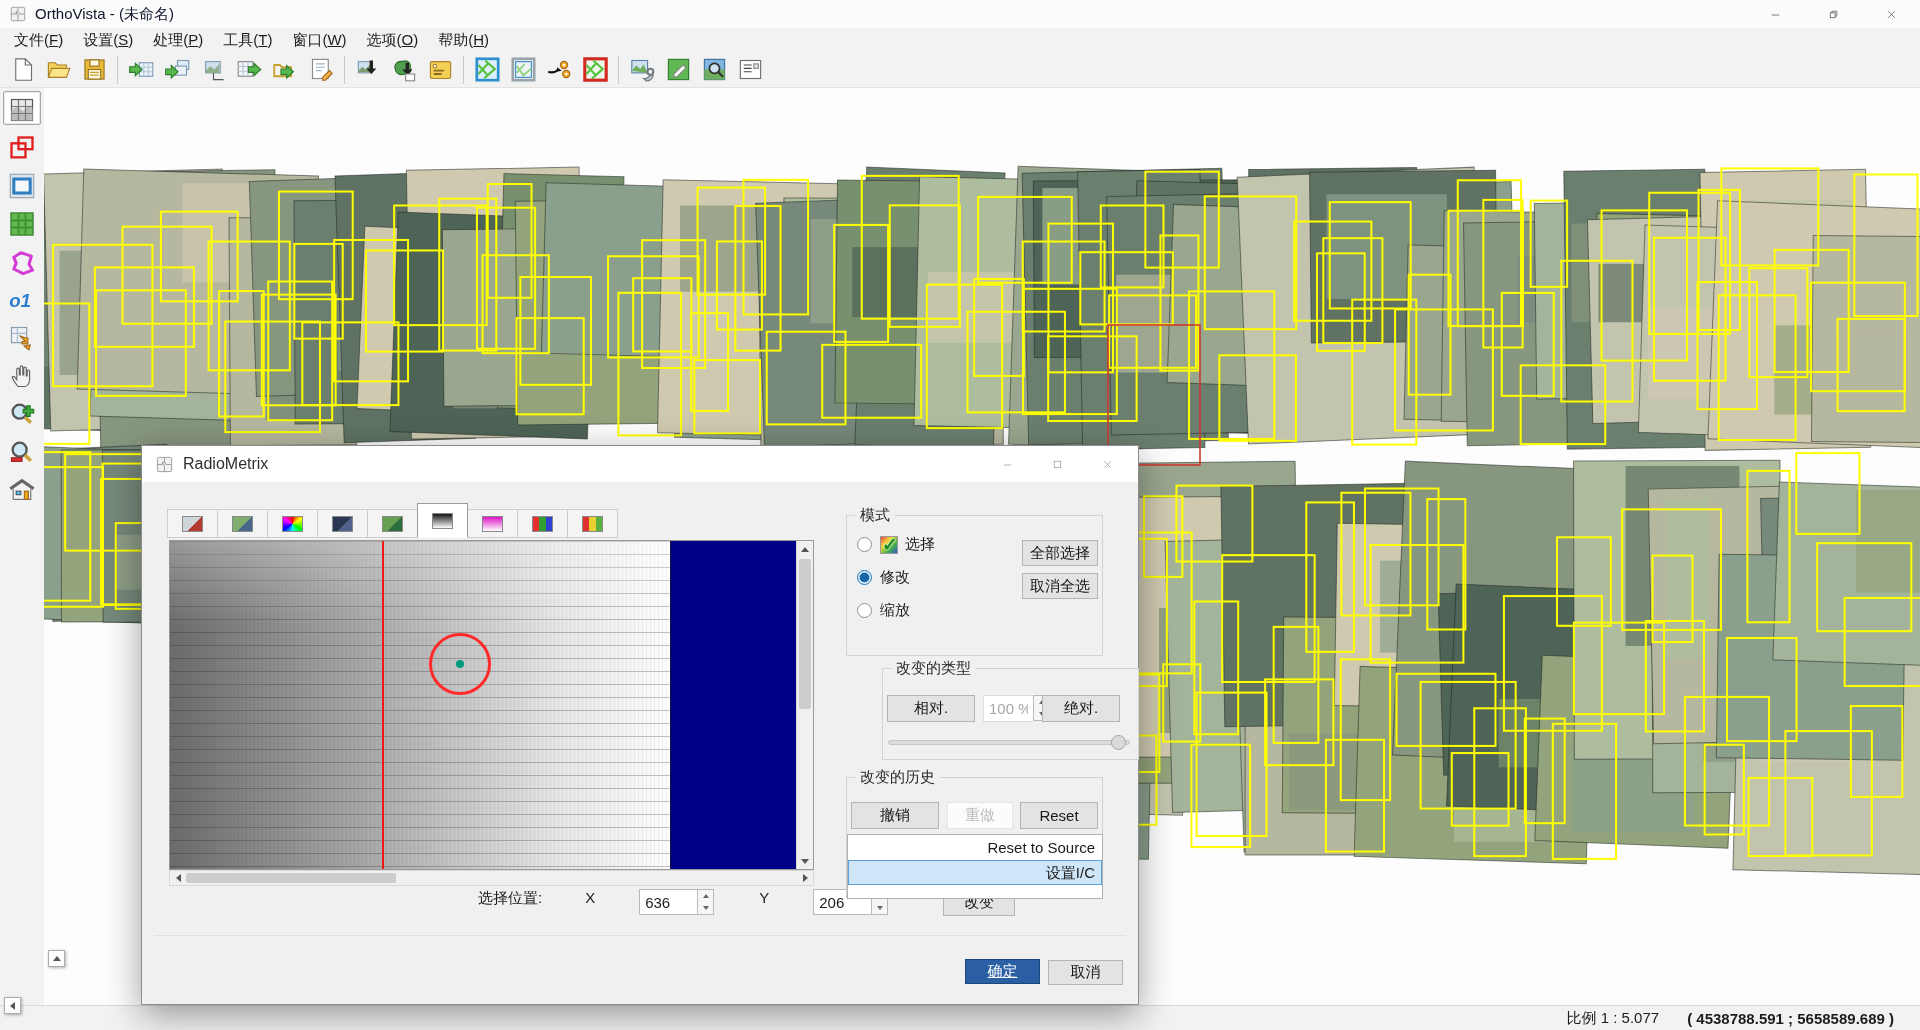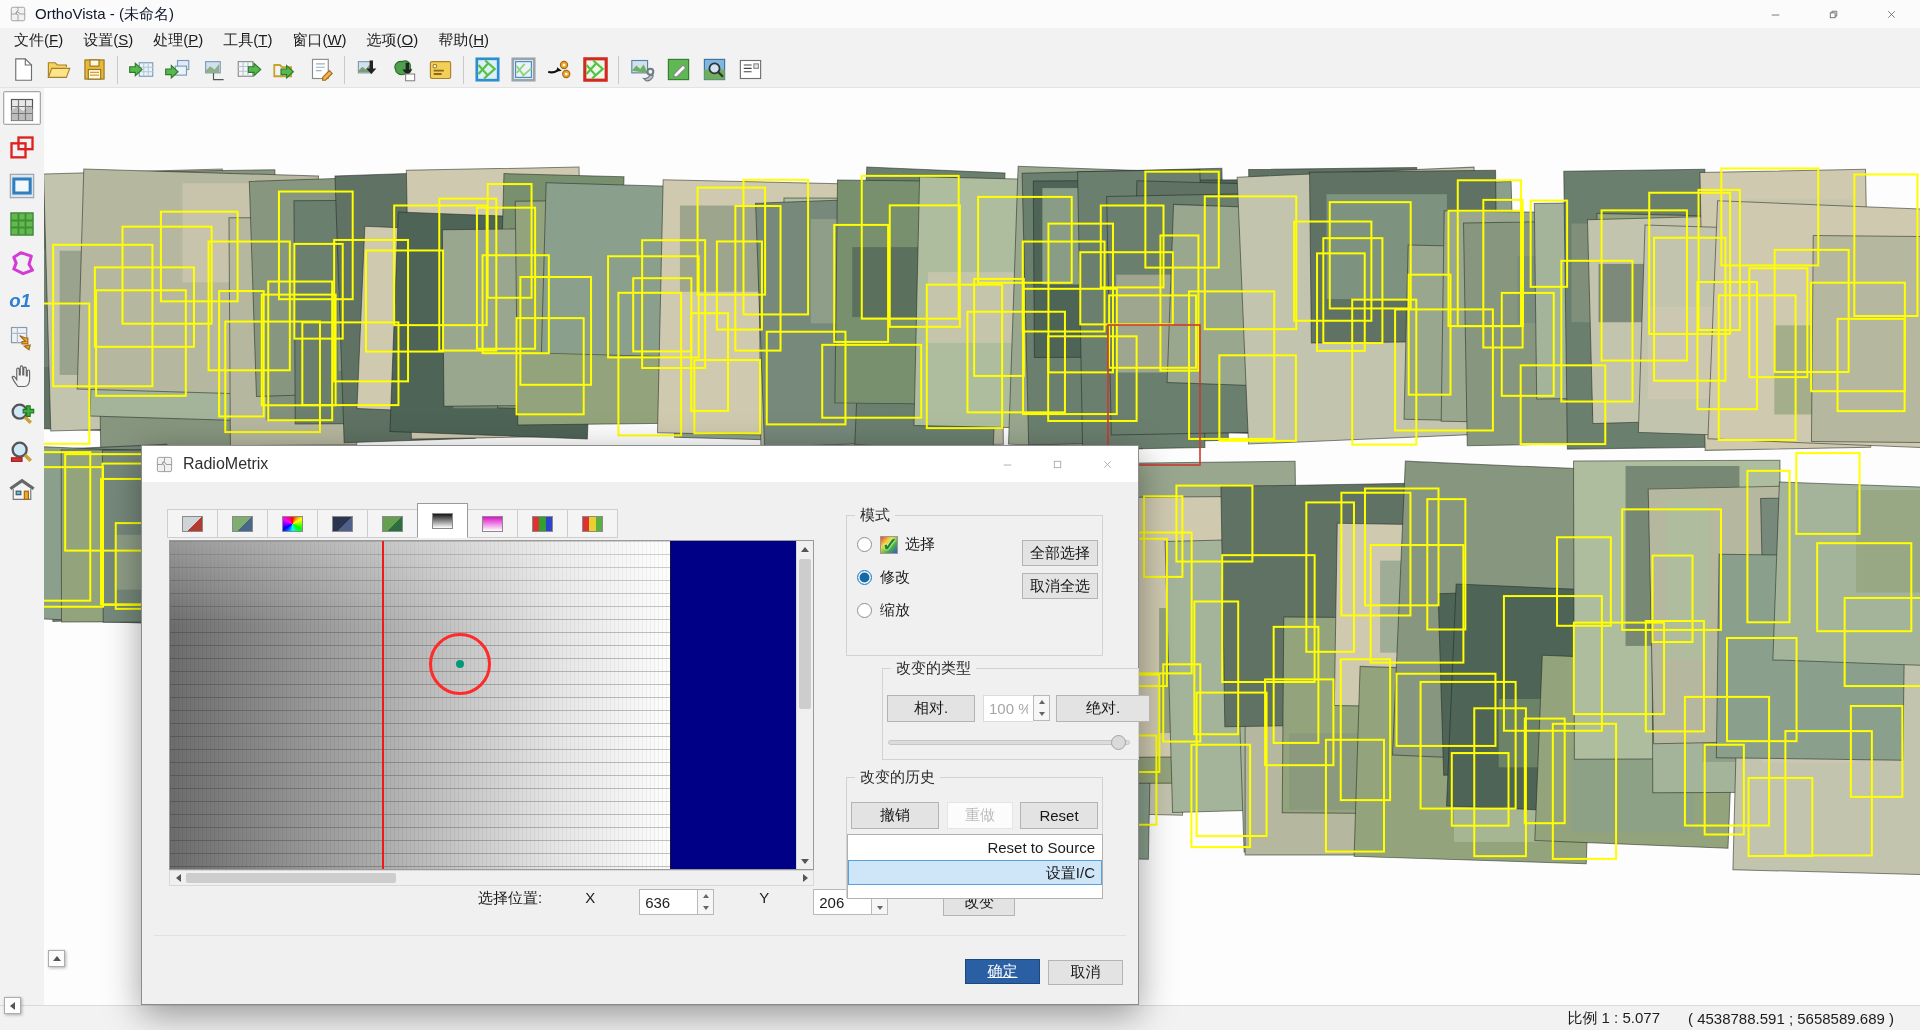--- a/index.html
+++ b/index.html
@@ -31,21 +31,21 @@
   
   #canvas { position:absolute; left:44px; top:88px; width:1876px; height:917px; background:#fdfdfd; overflow:hidden; }
   .scroll-stub { position:absolute; width:17px; height:17px; background:#fdfdfd; border:1px solid #adadad; box-shadow:1px 1px 3px rgba(0,0,0,.3); z-index:5; display:flex; align-items:center; justify-content:center; }
   .tri-up { width:0; height:0; border-left:4px solid transparent; border-right:4px solid transparent; border-bottom:5px solid #555; }
   .tri-down { width:0; height:0; border-left:4px solid transparent; border-right:4px solid transparent; border-top:5px solid #555; }
   .tri-left { width:0; height:0; border-top:4px solid transparent; border-bottom:4px solid transparent; border-right:5px solid #555; }
   .tri-right { width:0; height:0; border-top:4px solid transparent; border-bottom:4px solid transparent; border-left:5px solid #555; }
 
   
   #statusbar { position:absolute; left:0; bottom:0; width:1920px; height:25px; background:#f2f2f2; border-top:1px solid #dadada; display:flex; align-items:center; justify-content:flex-end; padding-right:26px; font-size:15px; color:#1c1c1c; }
-  #statusbar .coords { margin-left:28px; }
+  #statusbar .coords { margin-left:28px;font-weight:bold; }
 
   
   #dialog { position:absolute; left:141px; top:445px; width:998px; height:560px; background:#f0f0f0; border:1px solid #8c8c8c; box-shadow:0 10px 34px rgba(0,0,0,.38); z-index:10; }
   #dlg-titlebar { position:absolute; left:0; top:0; right:0; height:36px; background:#ffffff; display:flex; align-items:center; }
   #dlg-titlebar .app-icon { width:19px; height:19px; margin:0 9px 0 13px; }
   #dlg-titlebar .dlg-title { font-size:16px; color:#2f2f2f; }
   .dlg-btns { position:absolute; right:6px; top:0; height:36px; display:flex; }
   .dlg-btn { width:50px; height:36px; display:flex; align-items:center; justify-content:center; }
   .dlg-btn svg { width:13px; height:13px; stroke:#9a9a9a; fill:none; stroke-width:1.4; }
 
@@ -98,21 +98,21 @@
   .mi::after { position:absolute; left:1px; top:-4px; font-size:19px; font-weight:bold; text-shadow:0 0 2px #fff,0 0 2px #fff; }
   .mi-check::after { content:"✓"; color:#1d8a1d; }
   .mi-x::after { content:"✕"; color:#cf1d1d; }
   #btn-select-all { position:absolute; left:175px; top:24px; width:76px; height:26px; }
   #btn-deselect-all { position:absolute; left:175px; top:57px; width:76px; height:26px; }
 
   #grp-type { left:704px; top:222px; width:257px; height:92px;margin-left:36px; }
   #btn-relative { position:absolute; left:4px; top:26px; width:88px; height:27px; }
   #type-value { position:absolute; left:100px; top:26px; height:36px; display:flex; }
   #type-value input { width:50px; height:27px; border:1px solid #dcdcdc; border-right:none; background:#fff; color:#a6a6a6; font-size:15px; padding:0 5px; font-family:"Liberation Sans",sans-serif; }
-  #btn-absolute { position:absolute; left:173px; top:26px; width:94px; height:27px; }
+  #btn-absolute { position:absolute; left:159px; top:26px; width:78px; height:27px; }
   #type-slider { position:absolute; left:5px; right:8px; top:71px; height:5px; background:#dcdcdc; border:1px solid #c6c6c6; border-radius:3px; }
   #slider-handle { position:absolute; top:-6px; width:15px; height:15px; border-radius:50%; background:#dadada; border:1px solid #a3a3a3; }
 
   #grp-history { left:704px; top:331px; width:257px; height:121px; border-bottom:none; }
   #btn-undo { position:absolute; left:4px; top:24px; width:88px; height:27px; }
   #btn-redo { position:absolute; left:100px; top:24px; width:66px; height:27px; }
   #btn-reset { position:absolute; left:173px; top:24px; width:78px; height:27px; }
   #hist-list { position:absolute; left:0px; top:56px; width:256px; height:65px; background:#fff; border:1px solid #b0b0b0;text-align:right; }
   .hist-item { height:25px; line-height:24px; padding:0 6px; font-size:15px; color:#1c1c1c; border:1px solid transparent; }
   .hist-item.selected { background:#cfe6f8; border-color:#5aa0dc; }

